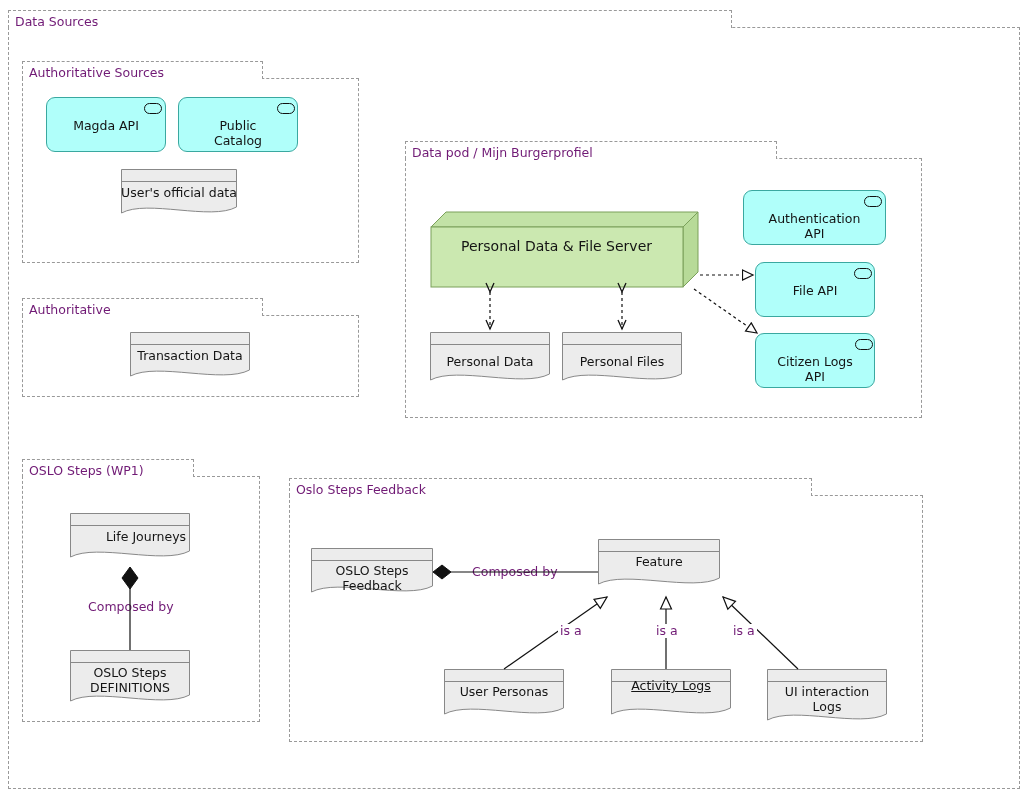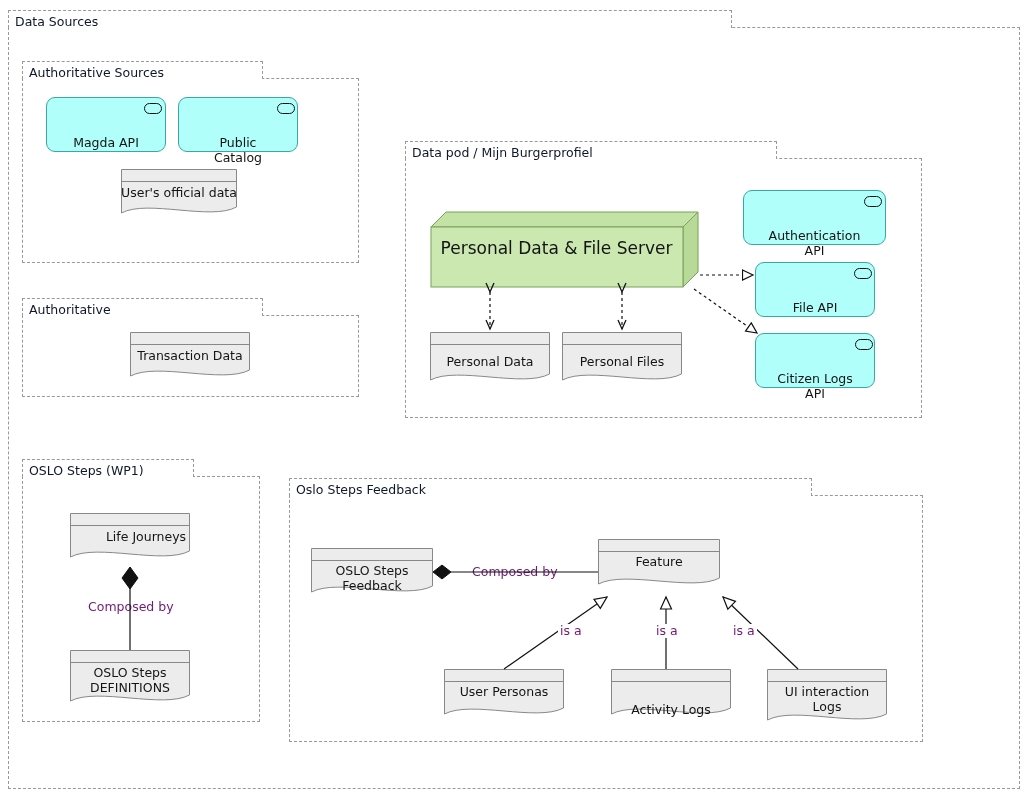--- a/index.html
+++ b/index.html
@@ -25,21 +25,21 @@
     background: transparent;
     box-sizing: border-box;
   }
   .pkg-tab {
     position: absolute;
     border: 1px dashed #999999;
     border-bottom: none;
     box-sizing: border-box;
     background: #ffffff;
     font-size: 12.5px;
-    color: #0f172a;
+    color: #701a75;
     line-height: 1;
     padding: 5px 8px 4px 6px;
     white-space: nowrap;
   }
   
   .lay {
     position: absolute;
     left: 0;
     top: 0;
     width: 1028px;
@@ -58,21 +58,20 @@
     text-align: center;
     display: flex;
     align-items: flex-start;
     justify-content: center;
   }
   .api .api-label {
     display: block;
     padding-top: 20px;
     line-height: 15px;
     max-width: 78%;
-    margin-top: 17px;
   }
   .iface-icon {
     position: absolute;
     width: 18px;
     height: 11px;
     border: 1.6px solid #111111;
     border-radius: 6px;
     background: #b0fffa;
     box-sizing: border-box;
   }
@@ -91,21 +90,21 @@
   }
   
   .node3d {
     position: absolute;
   }
   .node3d .node-label {
     position: absolute;
     left: 0;
     right: 0;
     text-align: center;
-    font-size: 17px;
+    font-size: 14px;
     color: #141414;
   }
   
   .edge-label {
     position: absolute;
     font-size: 12.5px;
     color: #701a75;
     background: #ffffff;
     line-height: 14px;
     white-space: nowrap;
@@ -273,21 +272,21 @@
       <line x1="0.5" y1="12.5" x2="119.5" y2="12.5" stroke="#888888" stroke-width="1"></line>
     </svg>
     <span class="doc-label" style="top:15px;">User Personas</span>
   </div>
 
   <div class="doc" style="left:611px; top:669px; width:120px; height:52px;">
     <svg width="120" height="52" viewBox="0 0 120 52">
       <path d="M0.5,0.5 H119.5 V39 C93,53 27,31 0.5,45 Z" fill="#ececec" stroke="#888888" stroke-width="1"></path>
       <line x1="0.5" y1="12.5" x2="119.5" y2="12.5" stroke="#888888" stroke-width="1"></line>
     </svg>
-    <span class="doc-label" style="top:33px;">Activity Logs</span>
+    <span class="doc-label" style="top:9px;text-decoration:underline;">Activity Logs</span>
   </div>
 
   <div class="doc" style="left:767px; top:669px; width:120px; height:58px;">
     <svg width="120" height="58" viewBox="0 0 120 58">
       <path d="M0.5,0.5 H119.5 V45 C93,59 27,37 0.5,51 Z" fill="#ececec" stroke="#888888" stroke-width="1"></path>
       <line x1="0.5" y1="12.5" x2="119.5" y2="12.5" stroke="#888888" stroke-width="1"></line>
     </svg>
     <span class="doc-label" style="top:15px;">
       <span>UI interaction</span><br>
       <span>Logs</span>

